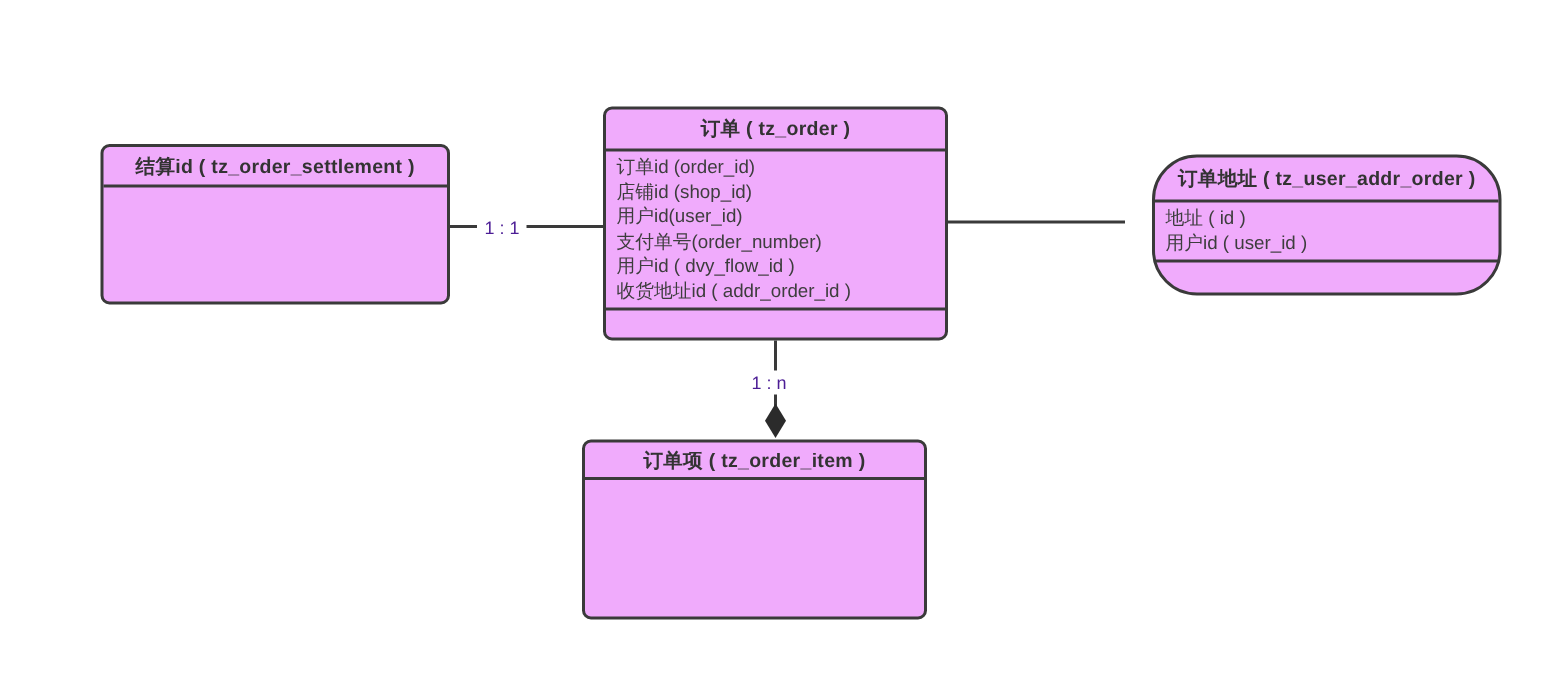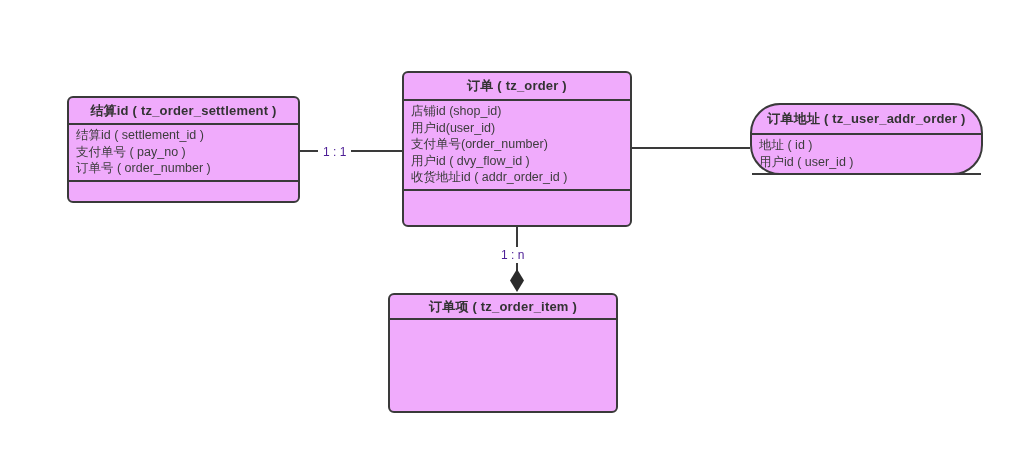--- a/index.html
+++ b/index.html
@@ -78,50 +78,46 @@
     background: #2b2b2b;
     clip-path: polygon(50% 0, 100% 50%, 50% 100%, 0 50%);
     z-index: 3;
   }
 
   
   #entity-settlement { left: 67px;  top: 96px;  width: 233px; height: 107px; }
   #entity-settlement .entity-title { height: 27px; }
   #entity-order      { left: 402px; top: 71px;  width: 230px; height: 156px; }
   #entity-order .entity-title { height: 28px; }
-  #entity-addr       { left: 750px; top: 103px; width: 233px; height: 72px; border-radius: 30px; }
+  #entity-addr       { left: 768px; top: 103px; width: 233px; height: 94px; border-radius: 30px; }
   #entity-addr .entity-title { height: 30px; }
   #entity-item       { left: 388px; top: 293px; width: 230px; height: 120px; }
   #entity-item .entity-title { height: 25px; }
 
   #conn-settlement-order { left: 300px; top: 150px; width: 102px; }
   #label-settlement-order { left: 318px; top: 144px; }
   #conn-order-addr { left: 632px; top: 147px; width: 118px; }
   #conn-order-item { left: 516px; top: 227px; height: 46px; }
   #label-order-item { left: 496px; top: 247px; }
   #diamond-order-item { left: 510px; top: 269px; }
 </style>
 </head>
 <body>
 
 <div class="canvas">
 
   <div class="entity" id="entity-settlement">
     <div class="entity-title">结算id ( tz_order_settlement )</div>
-    <div class="entity-fields">
-      <div class="entity-field">结算id ( settlement_id )</div>
-      <div class="entity-field">支付单号 ( pay_no )</div>
-      <div class="entity-field">订单号 ( order_number )</div>
-    </div>
     <div class="entity-empty"></div>
   </div>
 
   <div class="entity" id="entity-order">
     <div class="entity-title">订单 ( tz_order )</div>
     <div class="entity-fields">
+      <div class="entity-field">订单id (order_id)</div>
       <div class="entity-field">店铺id (shop_id)</div>
       <div class="entity-field">用户id(user_id)</div>
       <div class="entity-field">支付单号(order_number)</div>
       <div class="entity-field">用户id ( dvy_flow_id )</div>
       <div class="entity-field">收货地址id ( addr_order_id )</div>
     </div>
     <div class="entity-empty"></div>
   </div>
 
   <div class="entity" id="entity-addr">

